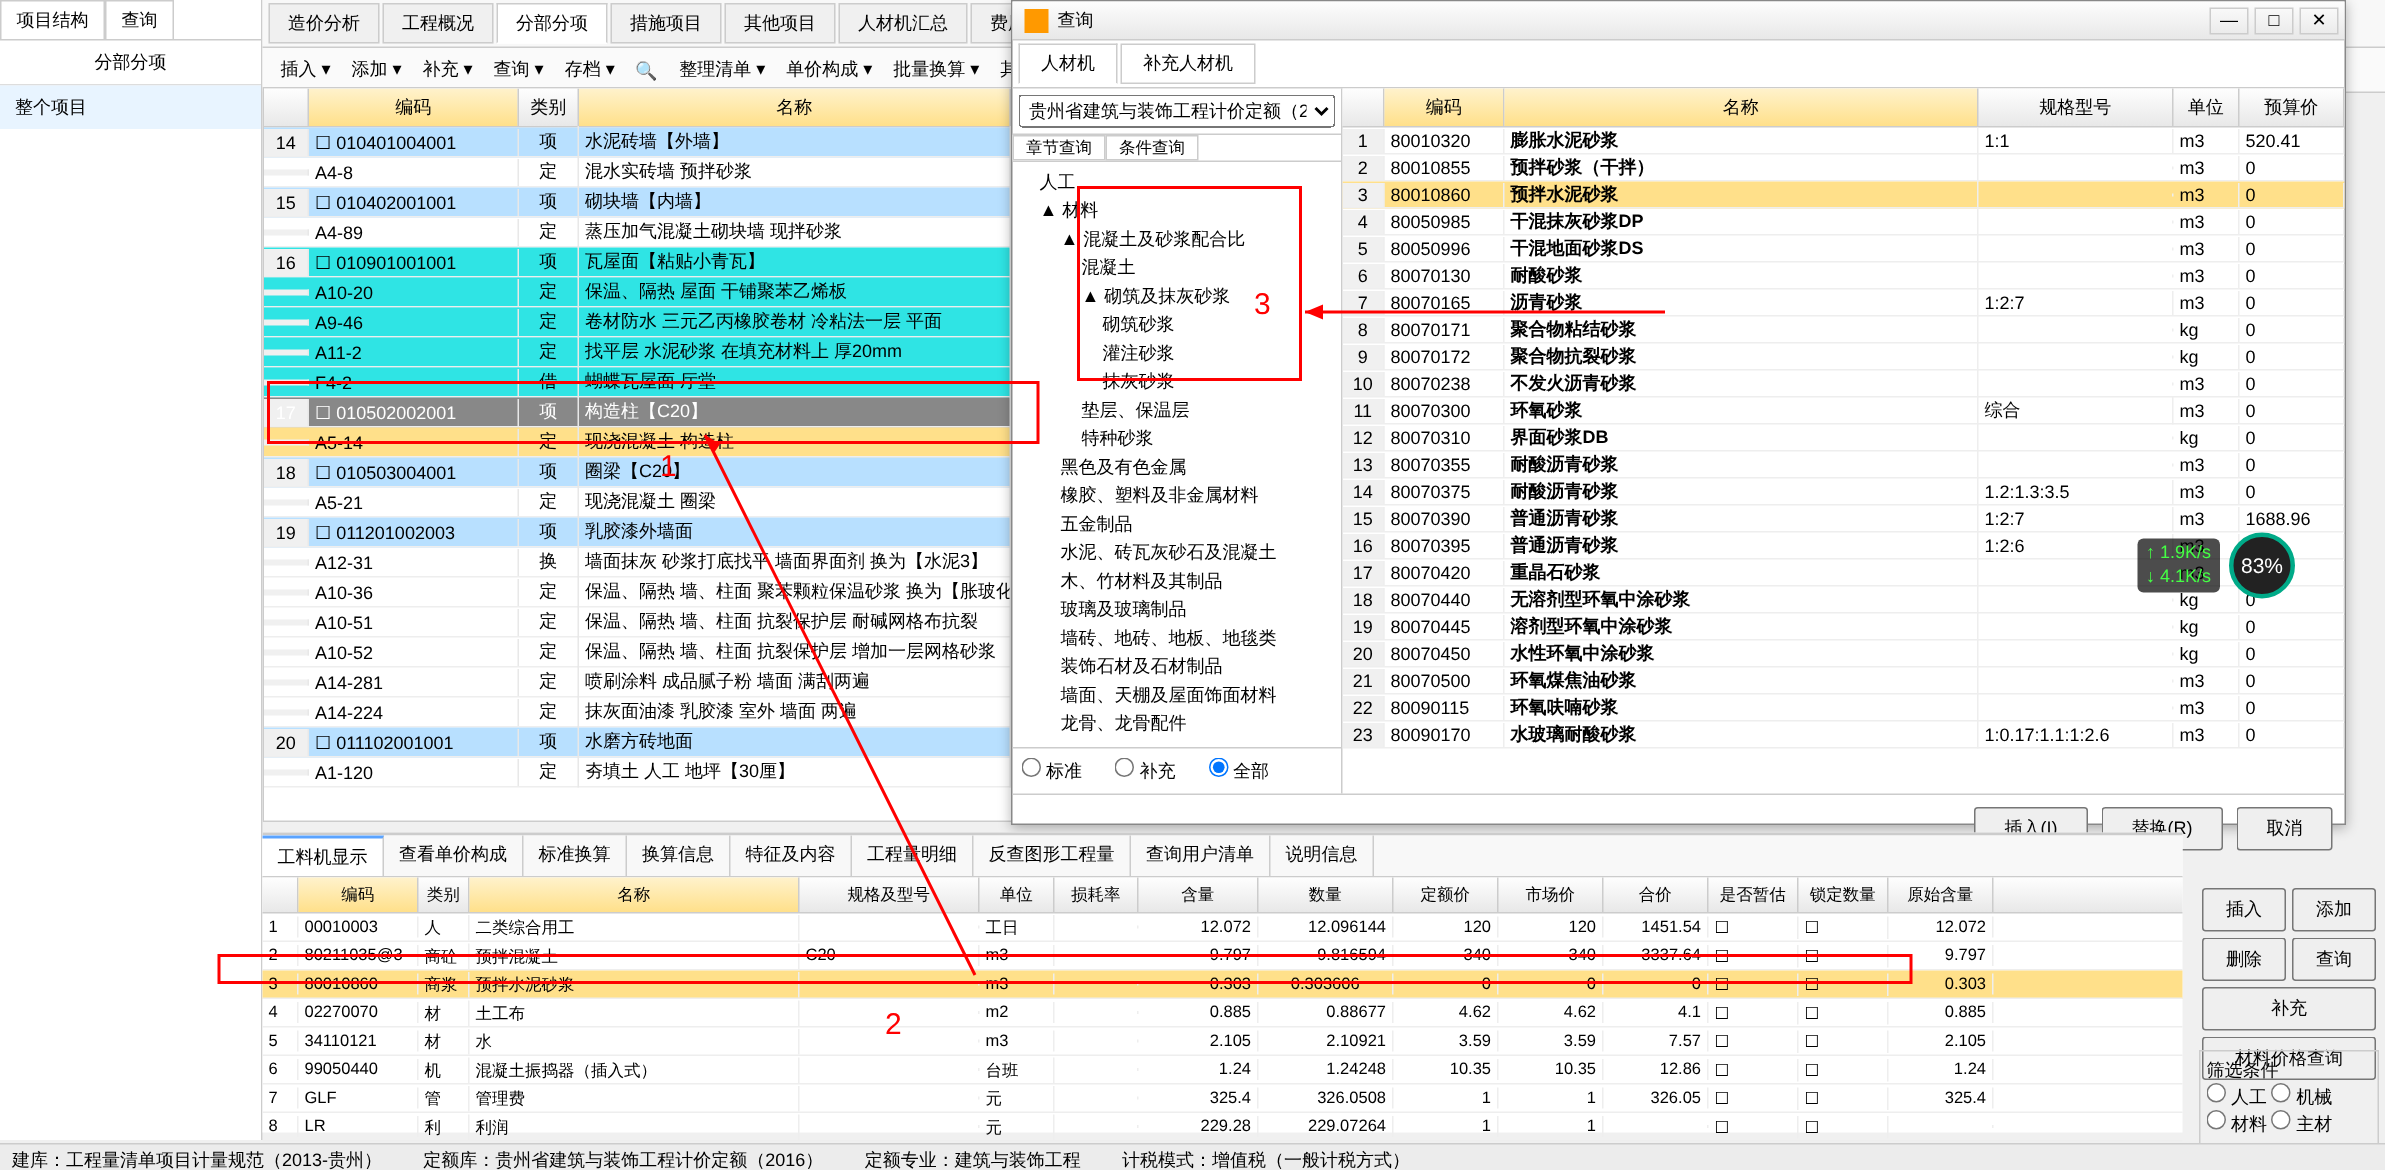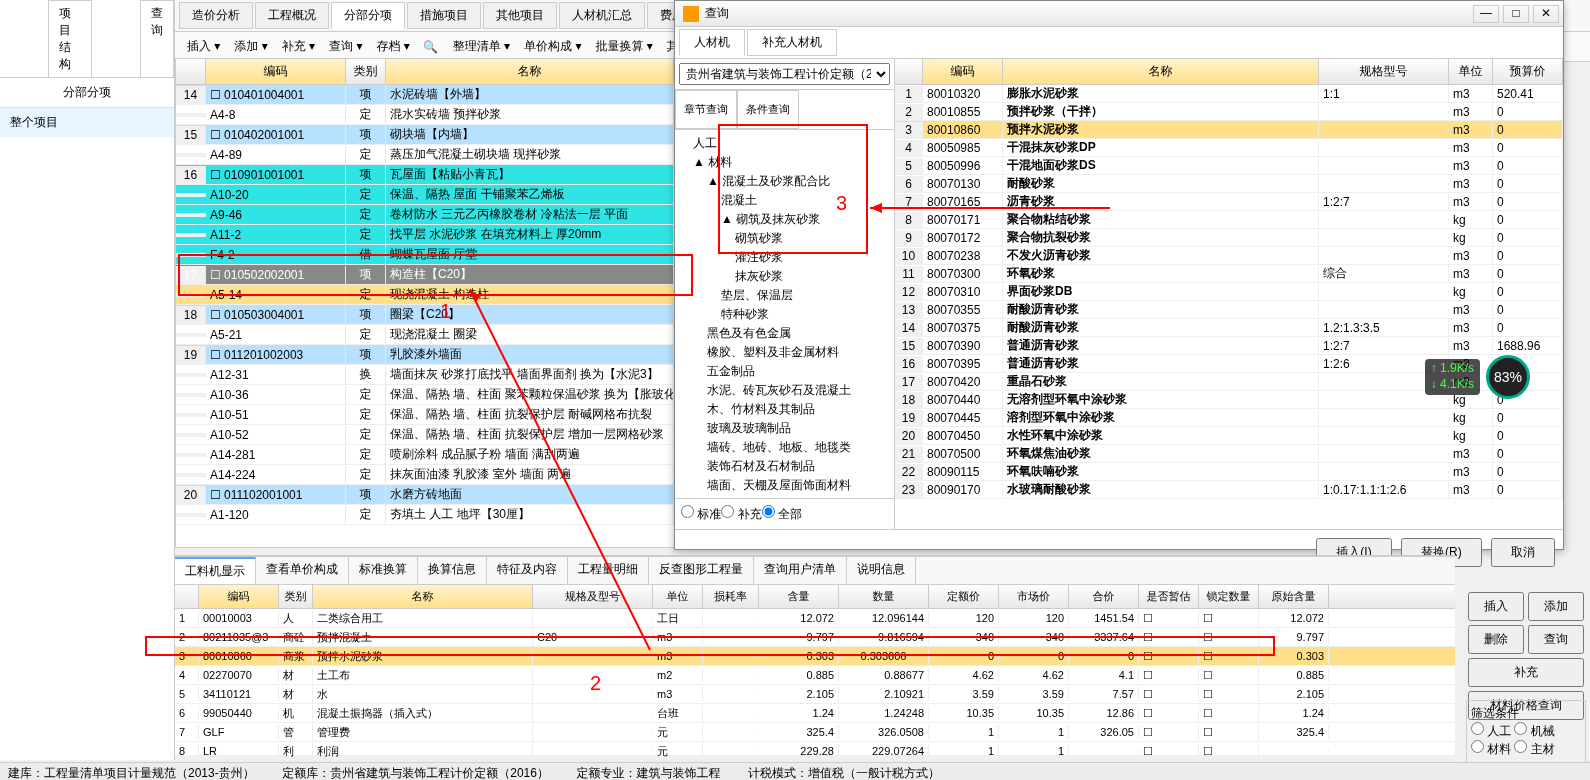--- a/index.html
+++ b/index.html
@@ -1,21 +1,21 @@
 <!DOCTYPE html>
 <html><head>
 <meta charset="utf-8">
 <style>
 * { box-sizing: border-box; margin: 0; padding: 0; font-family: "Microsoft YaHei", SimSun, sans-serif; font-size: 12px; }
 body { background: #f0f0f0; width: 1590px; height: 780px; overflow: hidden; position: relative; }
 
 
 .left-panel { position: absolute; left: 0; top: 0; width: 175px; height: 760px; background: #fff; border-right: 1px solid #ccc; }
 .left-tabs { display: flex; border-bottom: 1px solid #ccc; }
-.left-tabs .tab { padding: 4px 10px; border: 1px solid #ccc; border-bottom: none; cursor: pointer; margin-left: 48px; }
+.left-tabs .tab { padding: 4px 10px; border: 1px solid #ccc; border-bottom: none; cursor: pointer; }
 .left-tabs .tab.active { background: #fff; }
 .left-side-title { text-align: center; padding: 6px 0; border-bottom: 1px solid #ddd;}
 .left-side-item { padding: 6px 10px; background: #e8f4ff; }
 
 
 .main-area { position: absolute; left: 175px; top: 0; width: 1415px; }
 .top-tabs { display: flex; gap: 2px; padding: 2px 4px; border-bottom: 1px solid #ccc; background: #f8f8f8; }
 .top-tabs .tab { padding: 4px 12px; border: 1px solid #ccc; cursor: pointer; background: #f0f0f0; }
 .top-tabs .tab.active { background: #fff; border-bottom: 1px solid #fff; }
 
@@ -54,29 +54,29 @@
 .dialog-ctrls { position: absolute; right: 4px; top: 4px; display: flex; gap: 4px; }
 .dialog-ctrls div { width: 26px; height: 18px; border: 1px solid #ccc; text-align: center; cursor: pointer; }
 .dlg-tabs { display: flex; border-bottom: 1px solid #ccc; padding: 2px 4px; }
 .dlg-tabs .tab { padding: 4px 14px; border: 1px solid #ccc; cursor: pointer; margin-right: 2px; }
 .dlg-tabs .tab.active { background: #fff; border-bottom: 1px solid #fff; }
 .dlg-body { display: flex; height: 470px; }
 .dlg-left { width: 220px; border-right: 1px solid #ccc; display: flex; flex-direction: column; }
 .dlg-dd { padding: 4px; border-bottom: 1px solid #ccc; }
 .dlg-dd select { width: 100%; padding: 2px; }
 .dlg-subtabs { display: flex; border-bottom: 1px solid #ccc; }
-.dlg-subtabs .stab { padding: 11px 8px; border: 1px solid #ccc; cursor: pointer; font-size: 11px; }
+.dlg-subtabs .stab { padding: 0 8px; border: 1px solid #ccc; cursor: pointer; font-size: 11px; }
 .dlg-subtabs .stab.active { background: #fff; }
 .tree { flex: 1; overflow: auto; padding: 4px; font-size: 12px; }
 .tree .tn { padding: 1px 0 1px 14px; white-space: nowrap; cursor: pointer; }
 .tree .tn.l1 { padding-left: 14px; }
 .tree .tn.l2 { padding-left: 28px; }
 .tree .tn.l3 { padding-left: 42px; }
 .tree .tn.l4 { padding-left: 56px; }
-.dlg-radio { padding: 6px; border-top: 1px solid #ccc; display: flex; gap: 0; }
+.dlg-radio { padding: 6px; border-top: 1px solid #ccc; display: flex; gap: 22px; }
 .dlg-right { flex: 1; display: flex; flex-direction: column; }
 .dlg-grid-head { display: flex; background: linear-gradient(#fefefe,#e8e8e8); border-bottom: 1px solid #ccc; }
 .dgh { border-right: 1px solid #ccc; padding: 4px; text-align: center; }
 .dgh-idx { width: 28px; }
 .dgh-code { width: 80px; background: linear-gradient(#fff2cc,#ffe08a);}
 .dgh-name { flex: 1; background: linear-gradient(#fff2cc,#ffe08a);}
 .dgh-spec { width: 130px; }
 .dgh-unit { width: 44px; }
 .dgh-price { width: 70px; }
 .dlg-grid-body { flex: 1; overflow: auto; }

